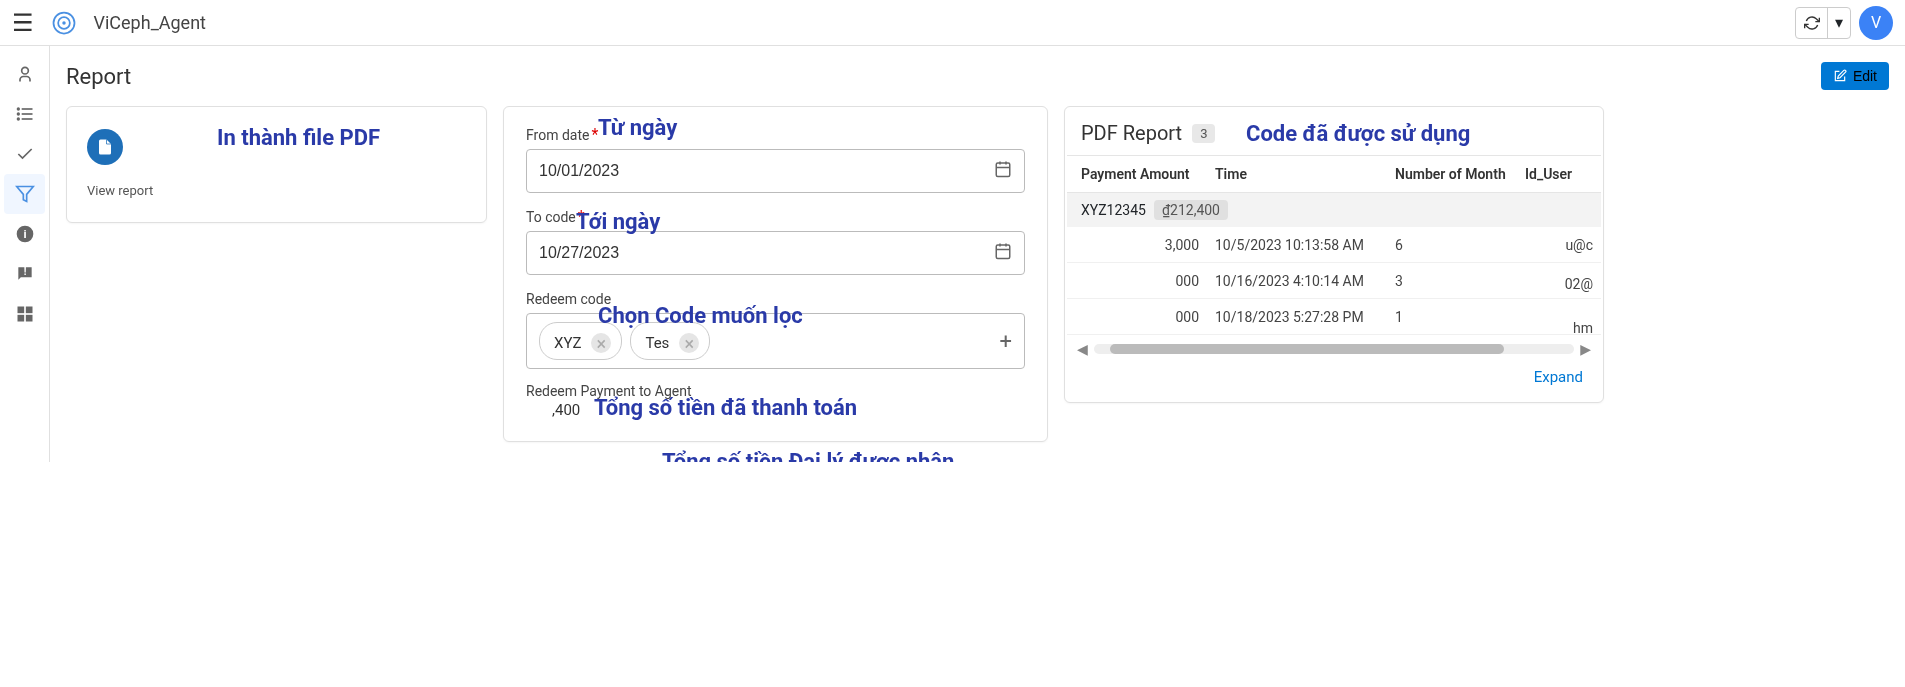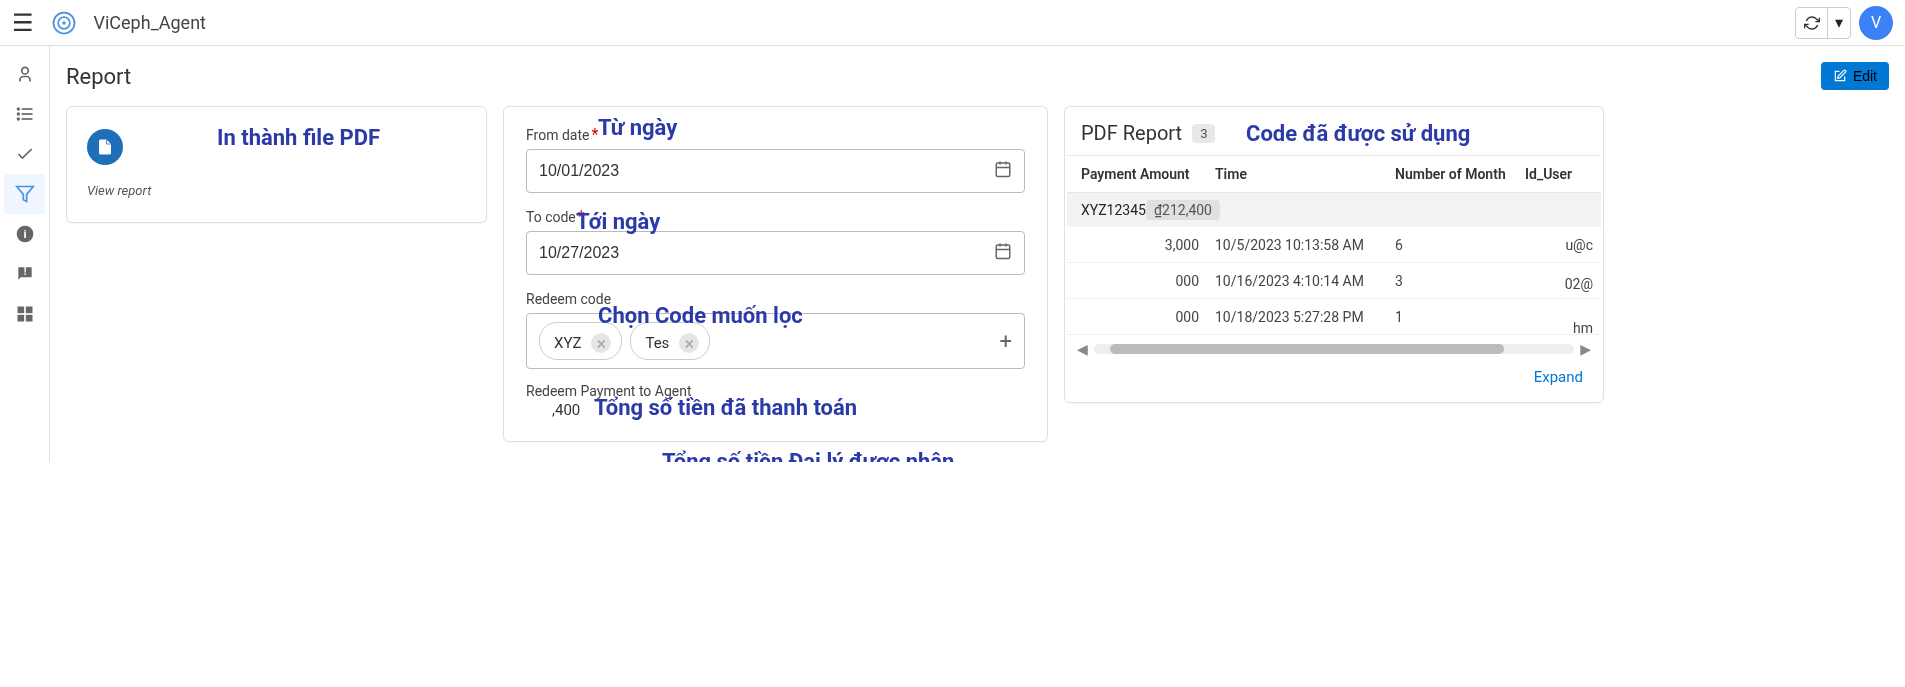--- a/index.html
+++ b/index.html
@@ -23,21 +23,21 @@
 .content { flex: 1; padding: 0 16px 20px 16px; }
 .page-head { display: flex; align-items: center; padding: 16px 0; }
 .page-title { font-size: 22px; font-weight: 400; color: #333; }
 .edit-btn { margin-left: auto; background: #0078d4; color: #000000; border: none; padding: 6px 12px; border-radius: 4px; font-size: 14px; display: flex; align-items: center; gap: 6px; cursor: pointer; }
 
 .cols { display: flex; gap: 16px; align-items: flex-start; }
 .card { border: 1px solid #e0e0e0; border-radius: 6px; background: #fff; box-shadow: 0 1px 2px rgba(0,0,0,0.04); }
 .card-pdf { width: 421px; padding: 22px 20px 24px 20px; position: relative; }
 .pdf-icon { width: 36px; height: 36px; border-radius: 50%; background: #1e6fb8; display: flex; align-items: center; justify-content: center; color: #fff; margin-bottom: 10px; }
 .pdf-row { display: flex; align-items: center; gap: 18px; }
-.view-report { font-size: 13px; color: #555; margin-top: 8px; font-style: italic; }
+.view-report { font-size: 13px; color: #555; margin-top: 8px; }
 
 .card-form { width: 545px; padding: 18px 22px 22px 22px; }
 .form-group { margin-bottom: 14px; }
 .form-label { font-size: 14px; color: #444; display: inline-block; margin-bottom: 6px; }
 .req { color: #d00; margin-left: 2px; }
 .input-wrap { display: flex; align-items: center; border: 1px solid #bbb; border-radius: 4px; height: 44px; padding: 0 12px; }
 .input-wrap input { border: none; outline: none; flex: 1; font-size: 16px; color: #333; background: transparent; }
 .cal-icon { color: #666; }
 .chips-wrap { display: flex; align-items: center; border: 1px solid #bbb; border-radius: 4px; padding: 8px 12px; gap: 8px; }
 .chip { display: flex; align-items: center; gap: 10px; border: 1px solid #ccc; border-radius: 18px; padding: 10px 10px 6px 14px; font-size: 15px; color: #333; }
@@ -52,21 +52,21 @@
 .report-title { font-size: 20px; color: #333; }
 .badge { background: #e8e8e8; color: #555; padding: 2px 8px; border-radius: 4px; font-size: 13px; }
 .table { width: 100%; }
 .thead, .trow { display: flex; align-items: center; font-size: 14px; }
 .thead { font-weight: 600; color: #333; border-top: 1px solid #e5e5e5; border-bottom: 1px solid #e5e5e5; height: 38px; }
 .th, .td { padding: 0 8px; overflow: hidden; white-space: nowrap; }
 .c1 { width: 140px; padding-left: 14px; }
 .c2 { width: 180px; }
 .c3 { width: 130px; }
 .c4 { flex: 1; }
-.group-row { background: #f3f3f3; height: 34px; display: flex; align-items: center; padding-left: 14px; font-size: 14px; }
+.group-row { background: #f3f3f3; height: 34px; display: flex; align-items: center; padding-left: 14px; gap: 8px; font-size: 14px; }
 .group-amt { background: #e0e0e0; padding: 2px 8px; border-radius: 4px; color: #555; }
 .trow { height: 36px; border-bottom: 1px solid #f0f0f0; color: #444; }
 .scroll-row { display: flex; align-items: center; padding: 6px 10px 2px 10px; gap: 6px; }
 .scroll-arrow { font-size: 14px; color: #888; cursor: pointer; }
 .scroll-track { flex: 1; height: 10px; background: #eee; border-radius: 5px; position: relative; }
 .scroll-thumb { position: absolute; left: 16px; right: 70px; top: 0; bottom: 0; background: #bbb; border-radius: 5px; }
 .expand-row { text-align: right; padding: 8px 18px 2px 0; }
 .expand-link { color: #0078d4; font-size: 15px; cursor: pointer; }
 
 .ann { position: absolute; color: #2a3aa8; font-weight: 700; font-size: 22px; pointer-events: none; white-space: nowrap; }

